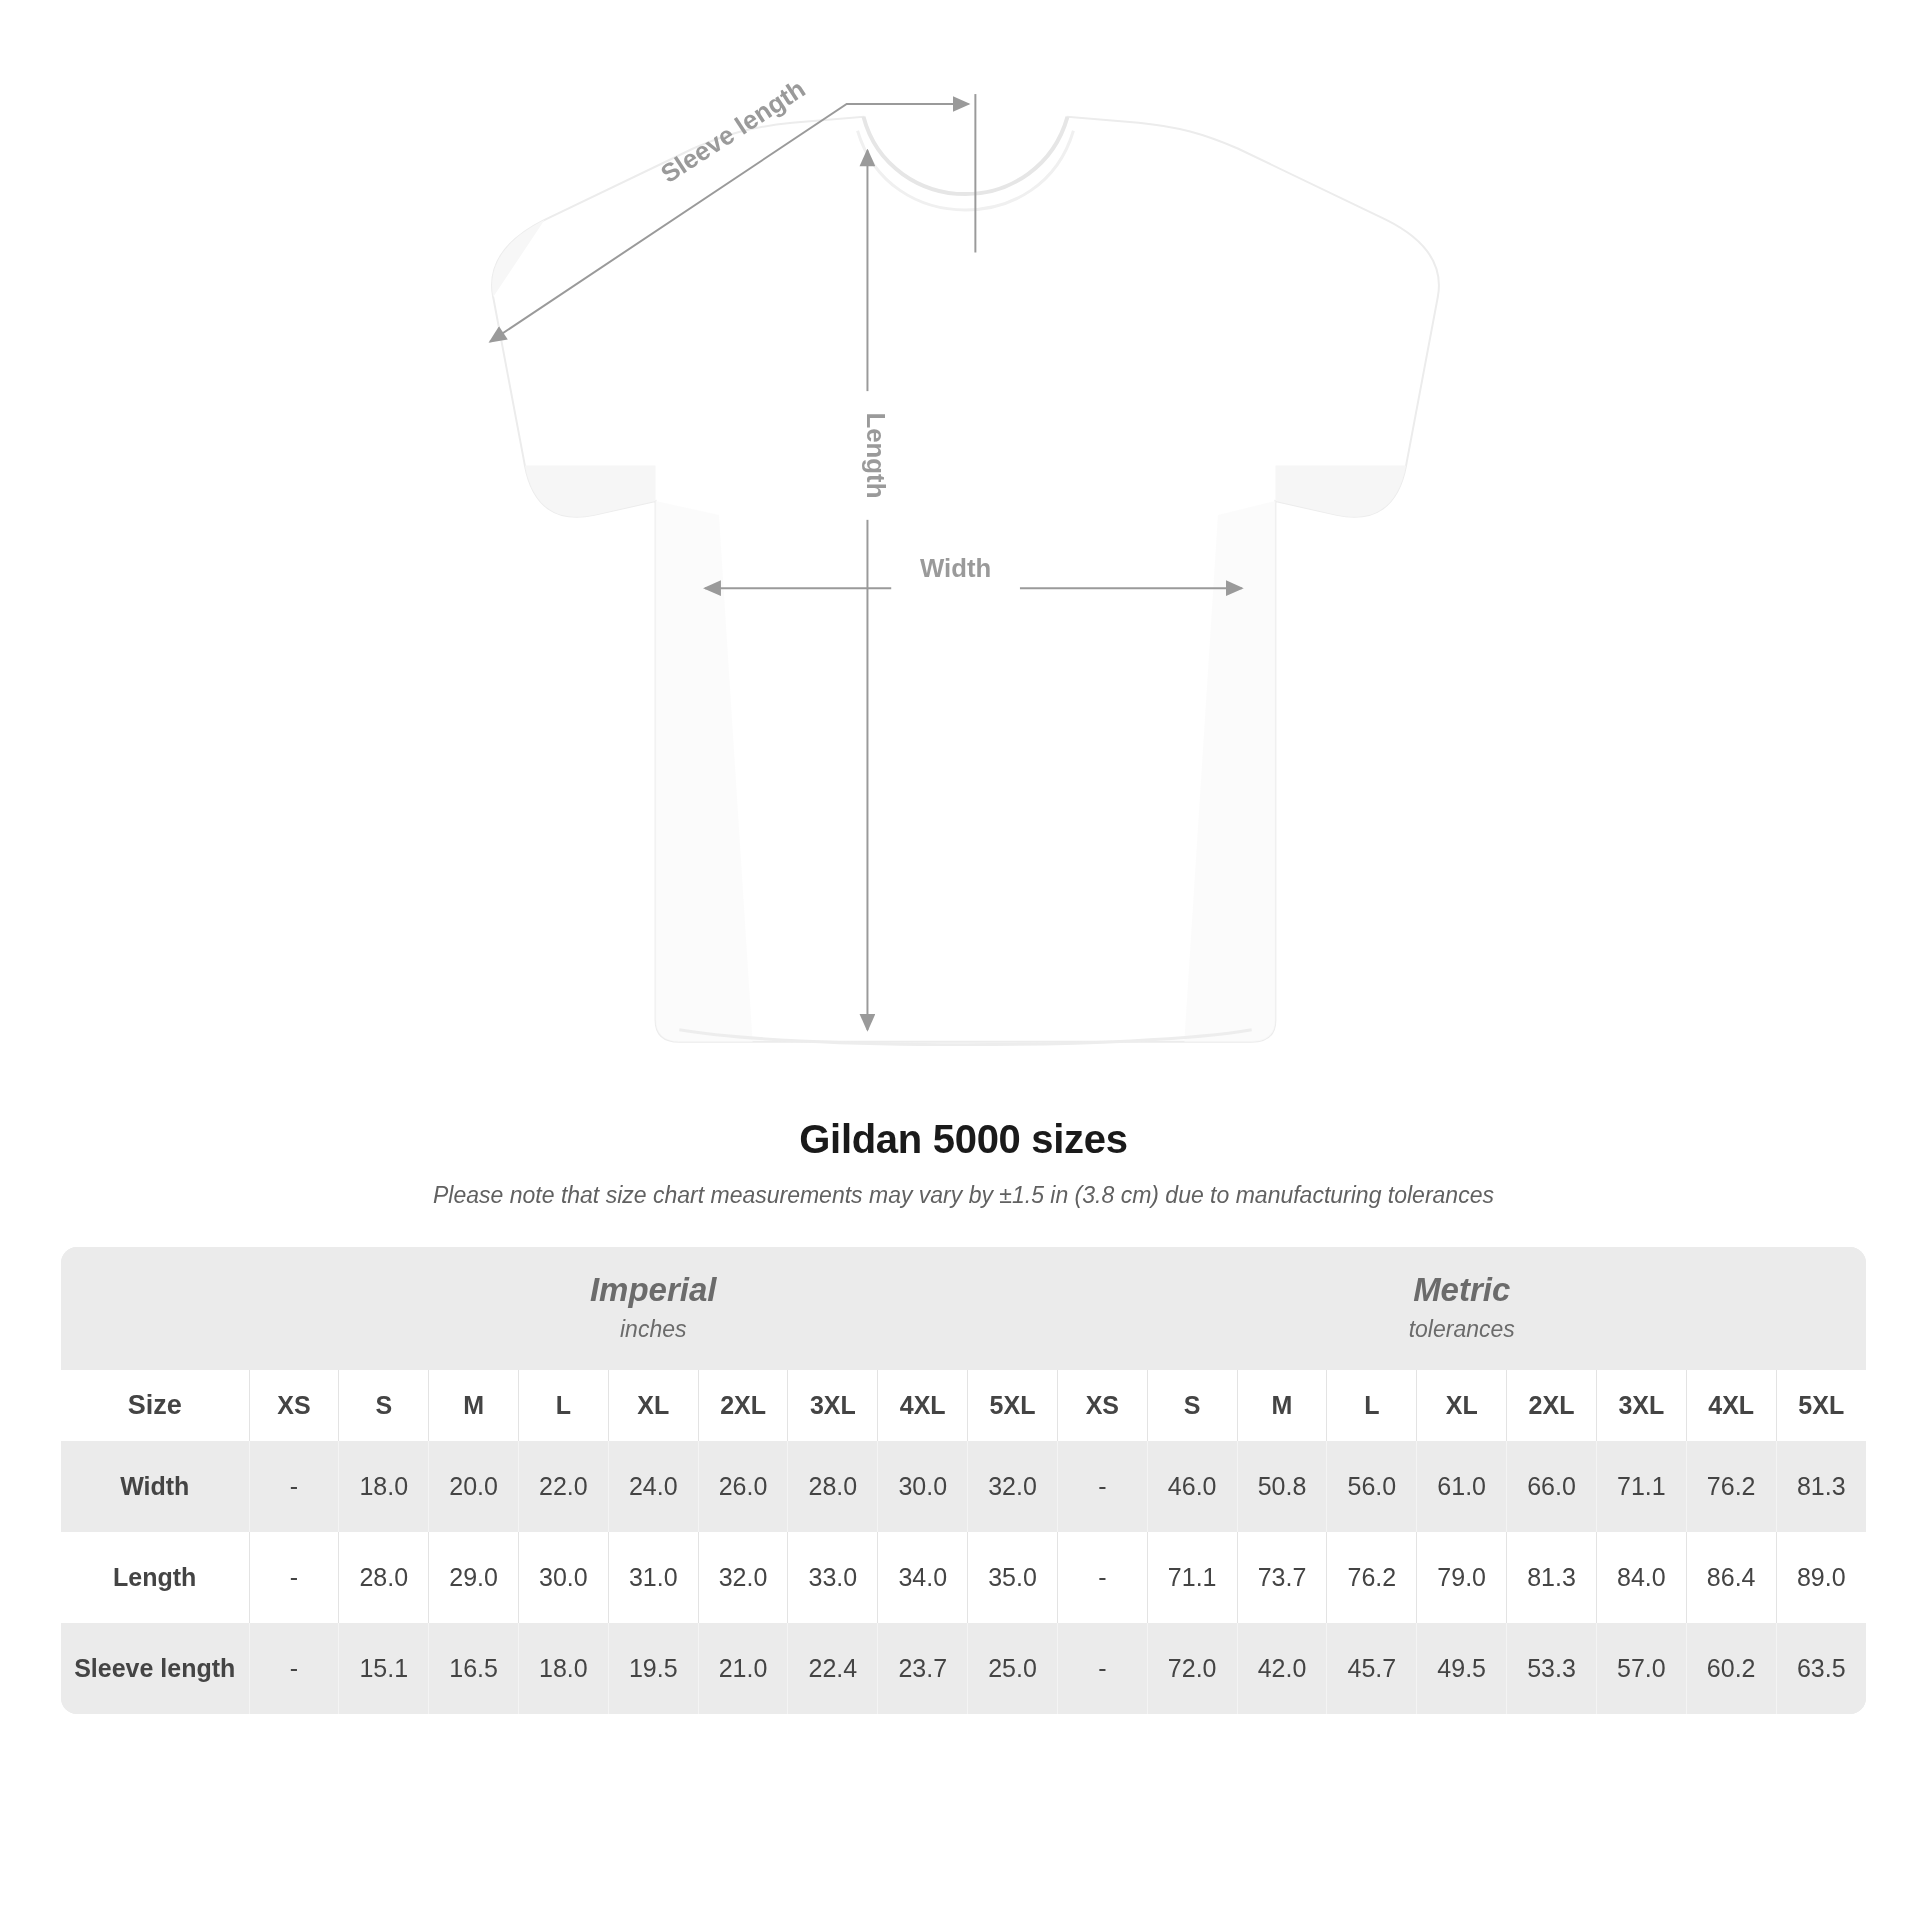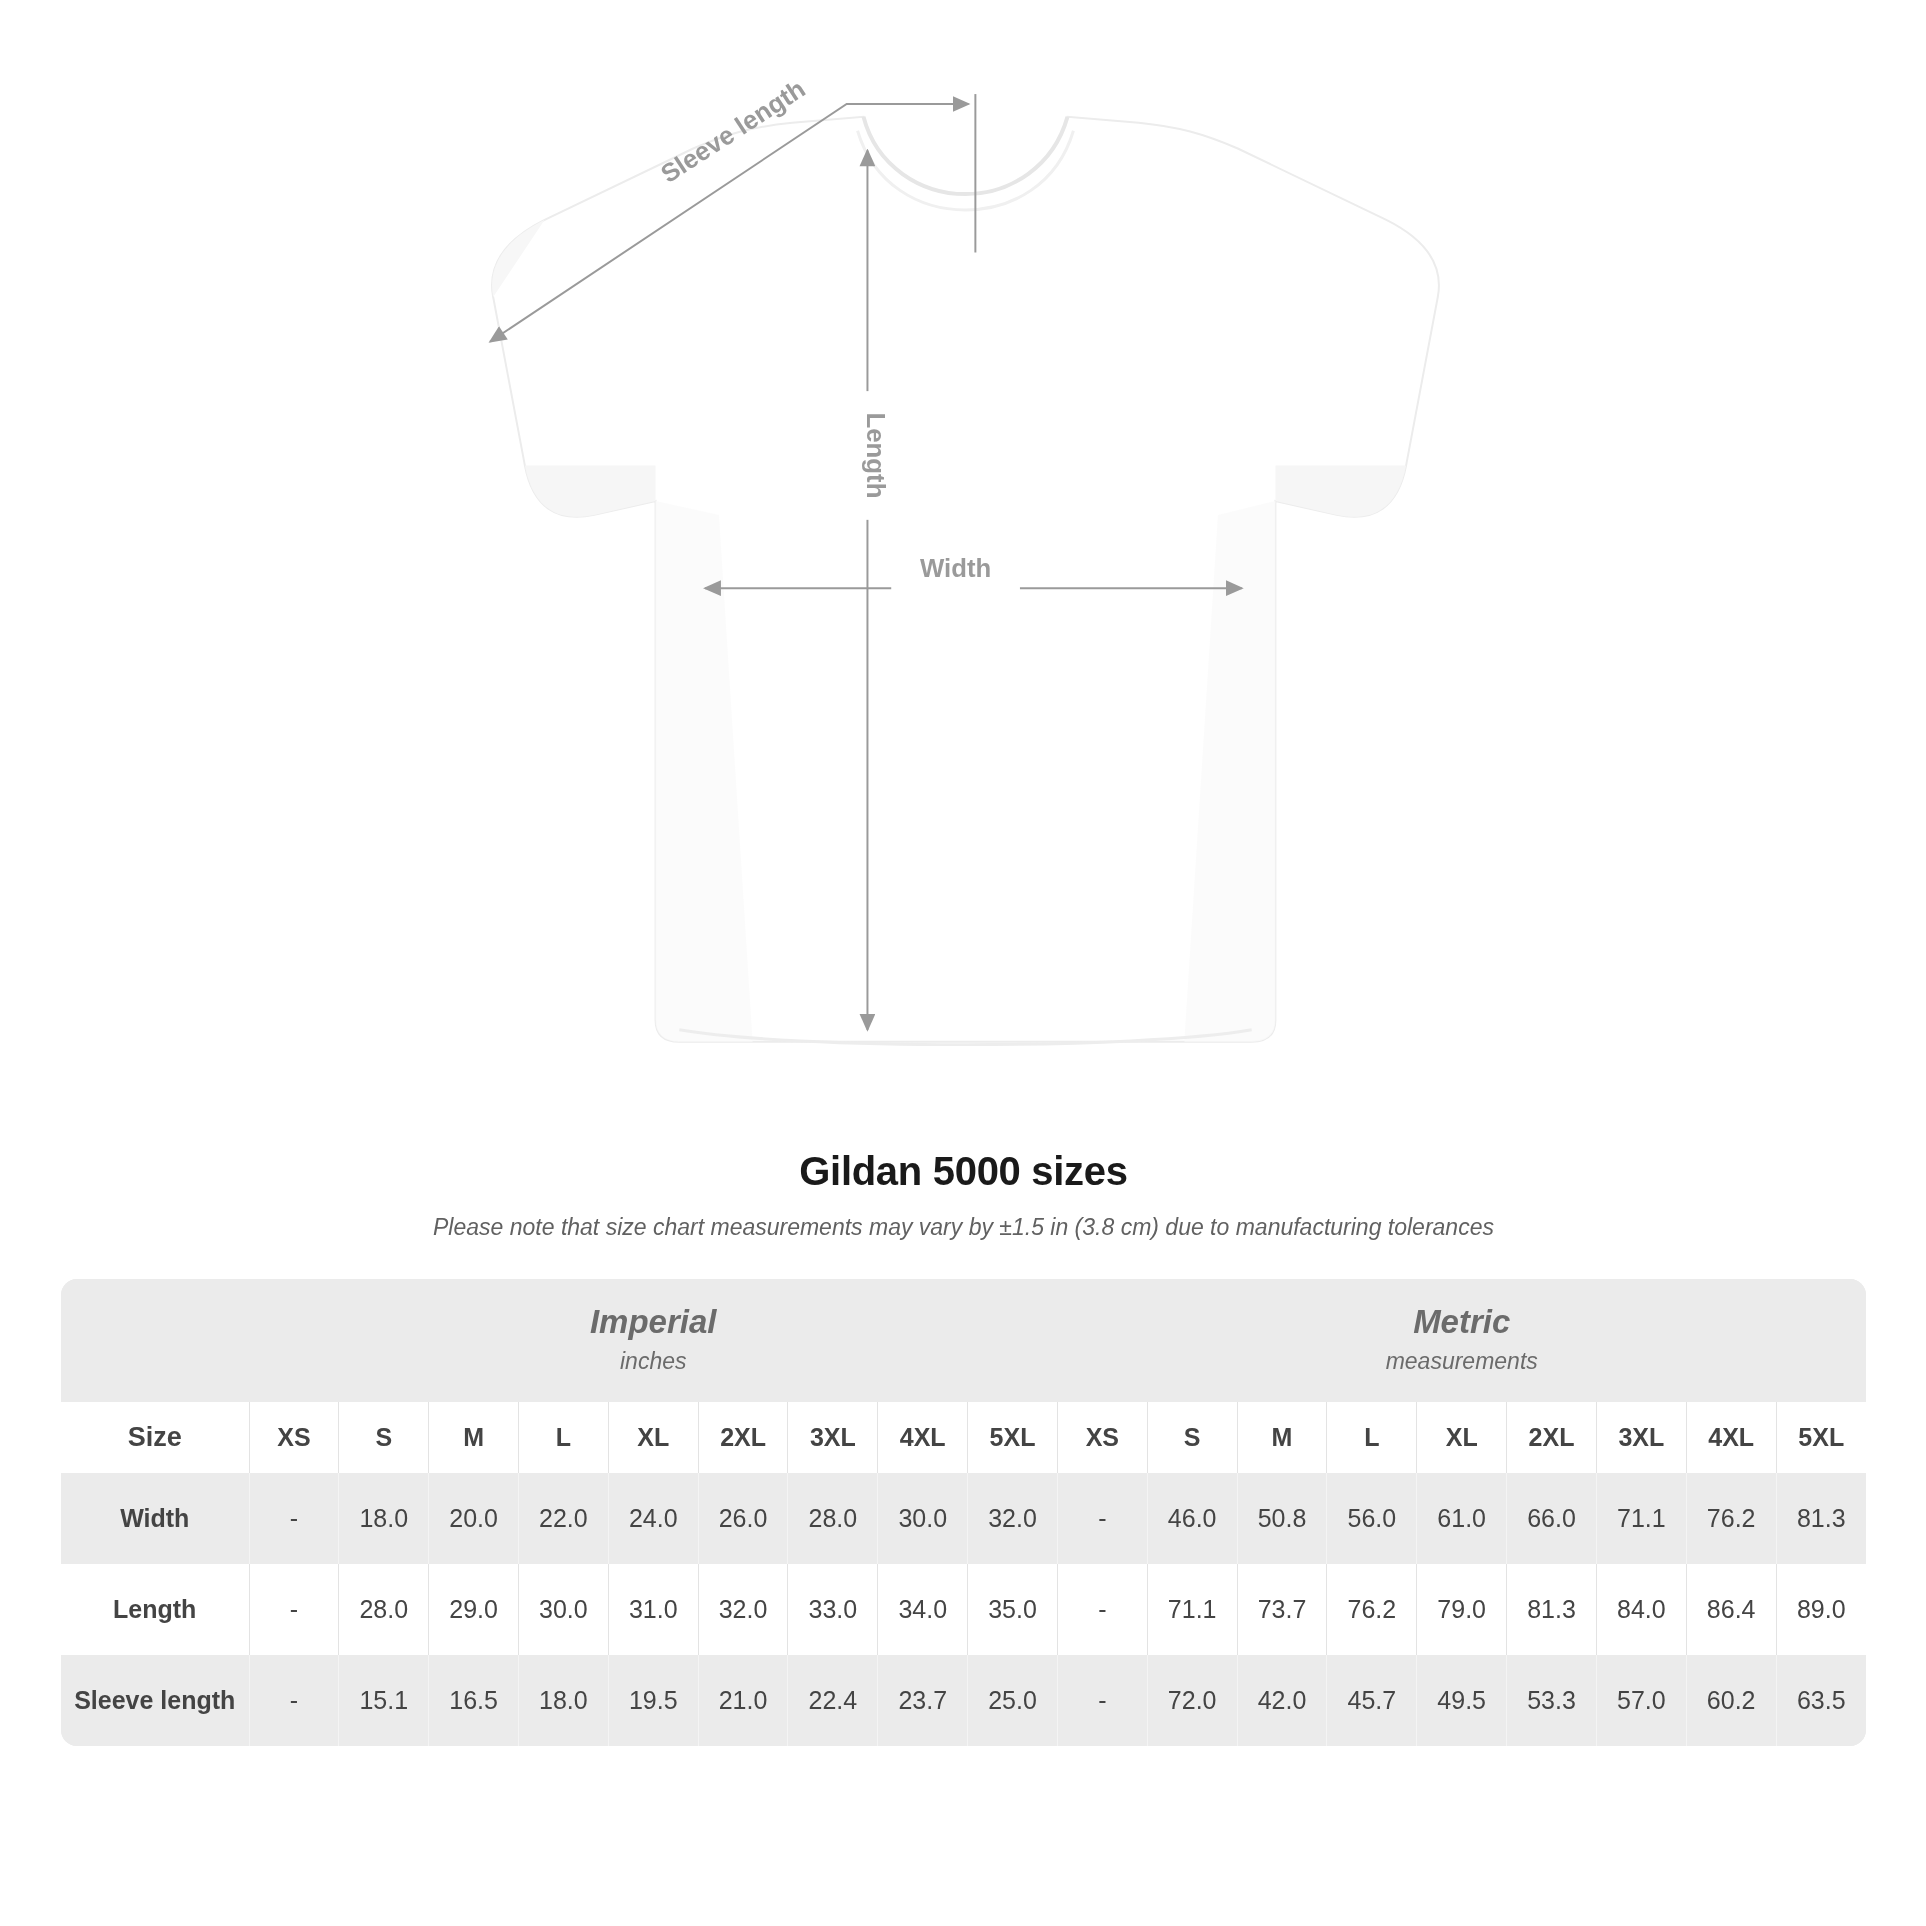--- a/index.html
+++ b/index.html
@@ -27,21 +27,21 @@
     width: 1927px;
     height: 1109px;
   }
   .illustration svg {
     display: block;
   }
 
   
   .chart-head {
     text-align: center;
-    margin-top: 40px;
+    margin-top: 8px;
   }
   .chart-title {
     font-size: 40px;
     font-weight: bold;
     color: #1a1a1a;
     letter-spacing: -0.3px;
   }
   .chart-note {
     font-size: 23px;
     font-style: italic;
@@ -210,21 +210,21 @@
       </colgroup>
       <tbody>
         <tr class="unit-row">
           <td></td>
           <td colspan="9">
             <div class="unit-name">Imperial</div>
             <div class="unit-sub">inches</div>
           </td>
           <td colspan="9">
             <div class="unit-name">Metric</div>
-            <div class="unit-sub">measurements</div>
+            <div class="unit-sub">tolerances</div>
           </td>
         </tr>
 
         <tr class="hdr-row">
           <td class="size-label">Size</td>
           <td>XS</td>
           <td>S</td>
           <td>M</td>
           <td>L</td>
           <td>XL</td>

